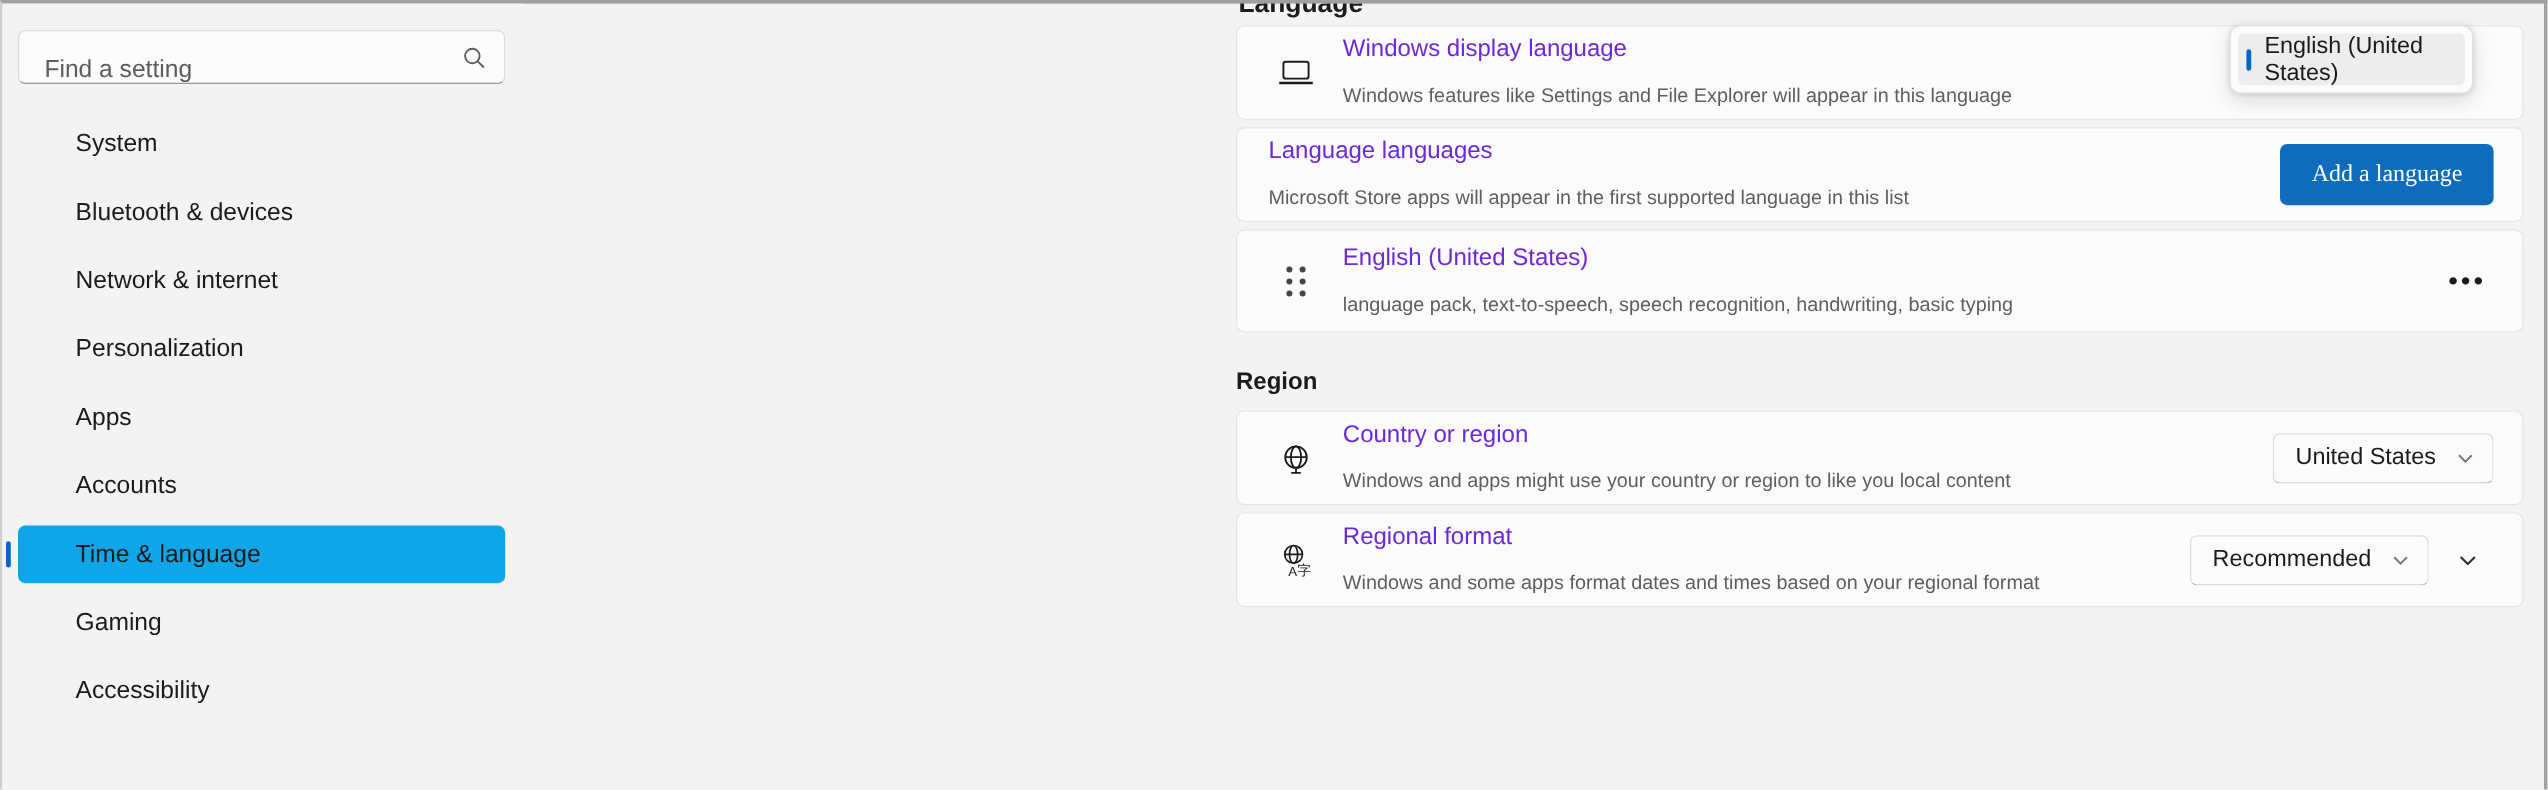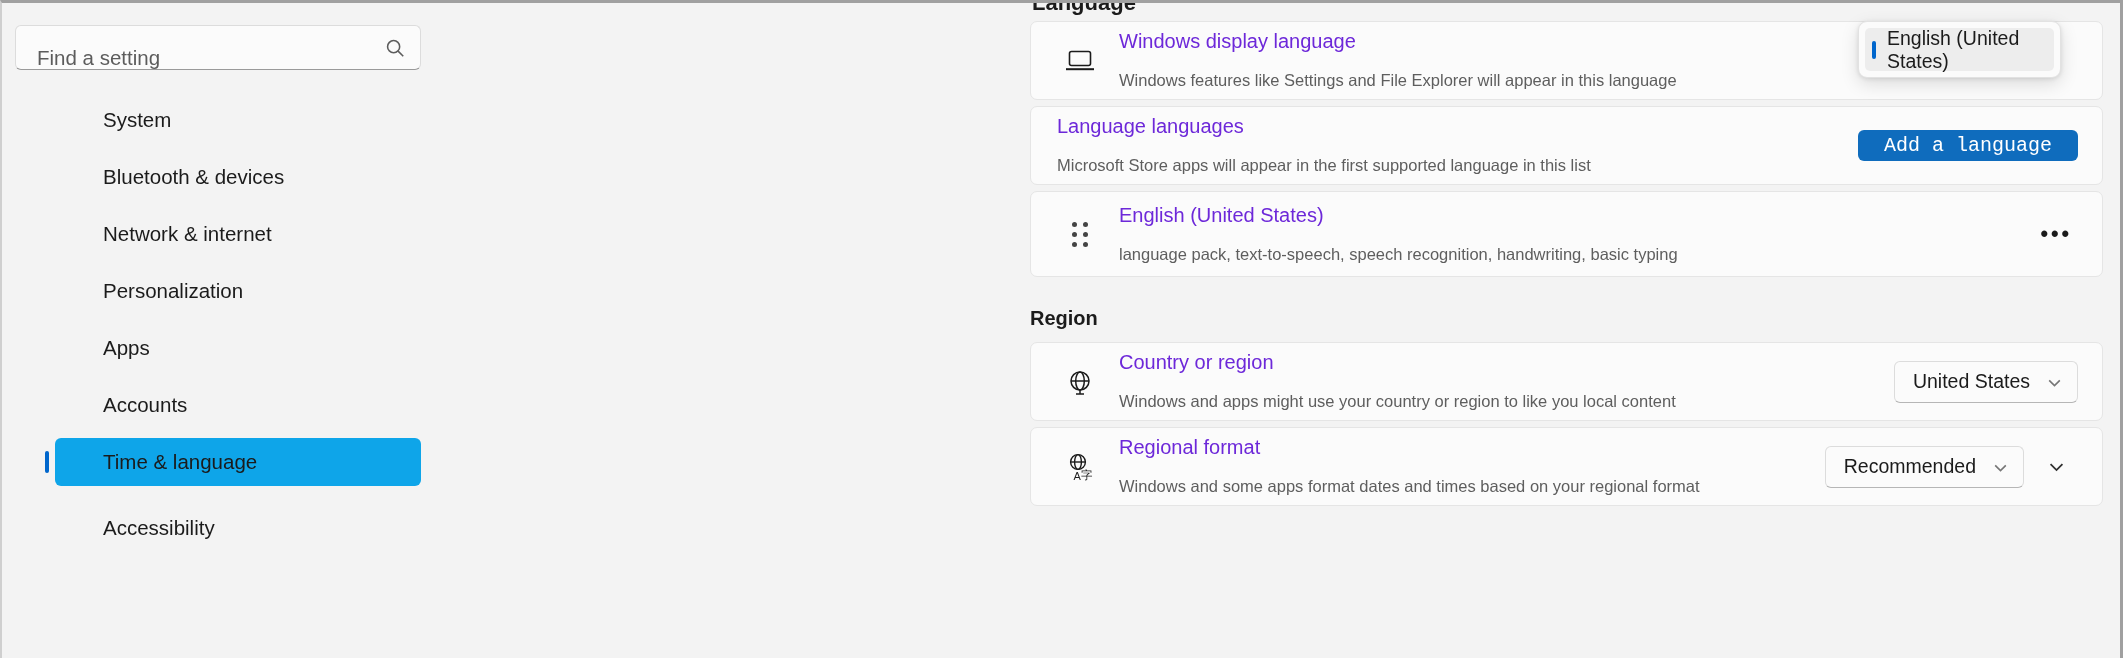--- a/index.html
+++ b/index.html
@@ -42,21 +42,21 @@
     flex: 1;
     border: none; outline: none; background: transparent;
     font-family: "Liberation Sans", sans-serif;
     font-size: 20.5px;
     color: #1b1b1b;
     margin-top: 20px;
   }
   .search-input::placeholder { color: #5c5c5c; }
   .search-icon { width: 22px; height: 22px; flex: 0 0 22px; opacity: .82; }
 
-  .nav { margin-top: 26px; margin-left: 40px; }
+  .nav { margin-top: 26px; }
   .nav-item {
     position: relative;
     height: 48px;
     margin: 0 15px 0 13px;
     border-radius: 6px;
     display: flex;
     align-items: center;
     padding-left: 48px;
     font-size: 20.5px;
     color: #1b1b1b;
@@ -111,24 +111,24 @@
     font-size: 20px; font-weight: 600; color: #1b1b1b;
     margin: 30px 0 12px 584px;
   }
 
   
   .accent-btn {
     background: #0f6cbd;
     color: #ffffff;
     border: none;
     border-radius: 6px;
-    height: 31px;
+    height: 51px;
     padding: 0 26px;
     font-size: 20px;
-    font-family: Liberation Mono, monospace;
+    font-family: Liberation Serif, serif;
     cursor: pointer;
     white-space: nowrap;
   }
 
   
   .combo {
     background: #fbfbfb;
     border: 1px solid #dcdcdc;
     border-bottom: 1.4px solid #b6b6b6;
     border-radius: 6px;
@@ -237,20 +237,23 @@
       </div>
       <div class="nav-gap"></div>
       <div class="nav-item">
         <span>Accounts</span>
       </div>
       <div class="nav-gap"></div>
       <div class="nav-item selected">
         <span>Time &amp; language</span>
       </div>
       <div class="nav-gap"></div>
+      <div class="nav-item">
+        <span>Gaming</span>
+      </div>
       <div class="nav-gap"></div>
       <div class="nav-item">
         <span>Accessibility</span>
       </div>
     </nav>
   </aside>
 
   <main class="main">
 
     <div class="clipped-heading">Language</div>

